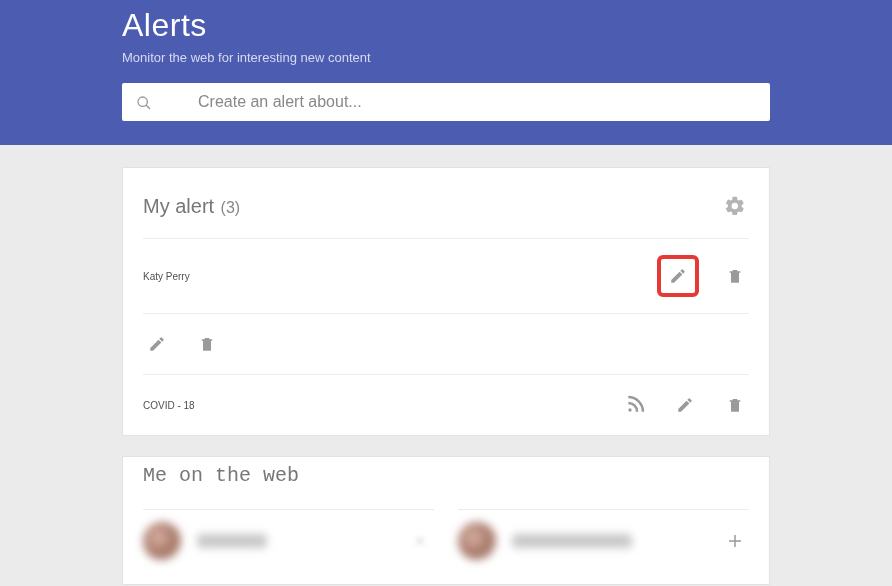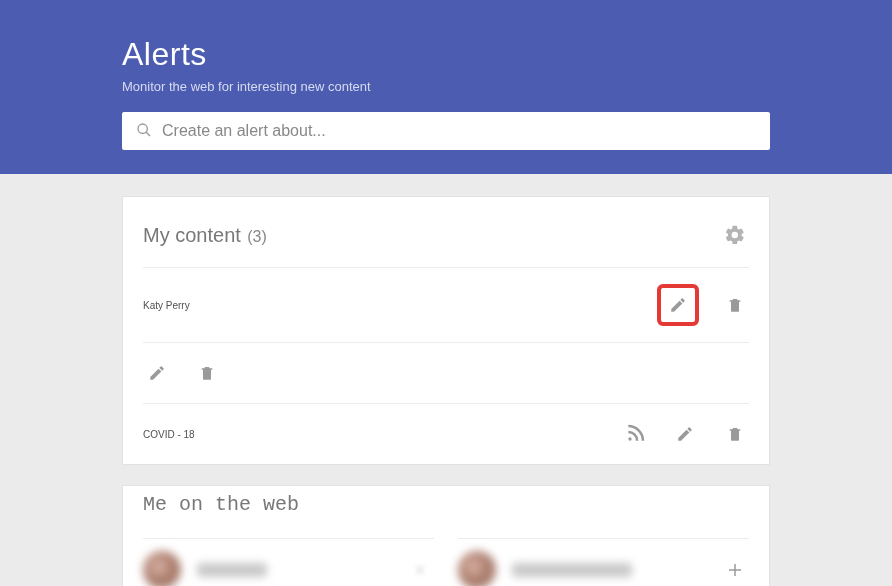--- a/index.html
+++ b/index.html
@@ -5,21 +5,21 @@
     * { margin: 0; padding: 0; box-sizing: border-box; }
     body {
       font-family: Arial, sans-serif;
       background: #ebebeb;
       width: 892px;
       height: 586px;
       overflow: hidden;
     }
     .header {
       background: #4c5cb1;
-      padding: 36px 0 24px;
+      padding: 7px 0 24px;
     }
     .header-inner {
       width: 648px;
       margin: 0 auto;
     }
     .title {
       color: #fff;
       font-size: 32px;
       font-weight: 300;
       letter-spacing: 0.5px;
@@ -28,21 +28,22 @@
       color: #d6dbf1;
       font-size: 13px;
       margin-top: 6px;
     }
     .search-wrap {
       margin-top: 18px;
       background: #fff;
       border-radius: 2px;
       padding: 10px 14px;
       display: flex;
-      align-items: flex-start;
+      align-items: flex-end;
+      gap: 36px;
     }
     .search-wrap svg { flex-shrink: 0; }
     .search-input {
       border: none;
       outline: none;
       font-size: 16px;
       color: #555;
       margin-left: 10px;
       flex: 1;
     }
@@ -161,21 +162,21 @@
           <line x1="21" y1="21" x2="15" y2="15"></line>
       </svg>
       <input class="search-input" placeholder="Create an alert about..." style="">
     </div>
   </div>
 </div>
 
 <div class="card">
   <div class="section-head">
     <div>
-      <span class="section-title">My content</span>
+      <span class="section-title">My alert</span>
       <span class="section-count">(3)</span>
     </div>
     <div class="icon-btn">
       <svg width="22" height="22" viewBox="0 0 24 24" fill="#b4b4b4">
         <path d="M19.14,12.94a7.07,7.07,0,0,0,.05-.94,7.07,7.07,0,0,0-.05-.94l2.11-1.65a.5.5,0,0,0,.12-.64l-2-3.46a.5.5,0,0,0-.61-.22l-2.49,1a7,7,0,0,0-1.63-.94l-.38-2.65A.5.5,0,0,0,13.76,2H9.76a.5.5,0,0,0-.5.42L8.88,5.07a7,7,0,0,0-1.63.94l-2.49-1a.5.5,0,0,0-.61.22l-2,3.46a.5.5,0,0,0,.12.64l2.11,1.65a7.07,7.07,0,0,0-.05.94,7.07,7.07,0,0,0,.05.94L2.27,14.59a.5.5,0,0,0-.12.64l2,3.46a.5.5,0,0,0,.61.22l2.49-1a7,7,0,0,0,1.63.94l.38,2.65a.5.5,0,0,0,.5.42h4a.5.5,0,0,0,.5-.42l.38-2.65a7,7,0,0,0,1.63-.94l2.49,1a.5.5,0,0,0,.61-.22l2-3.46a.5.5,0,0,0-.12-.64ZM11.76,15.5A3.5,3.5,0,1,1,15.26,12,3.5,3.5,0,0,1,11.76,15.5Z"></path>
       </svg>
     </div>
   </div>
 
   <div class="alert-row">

